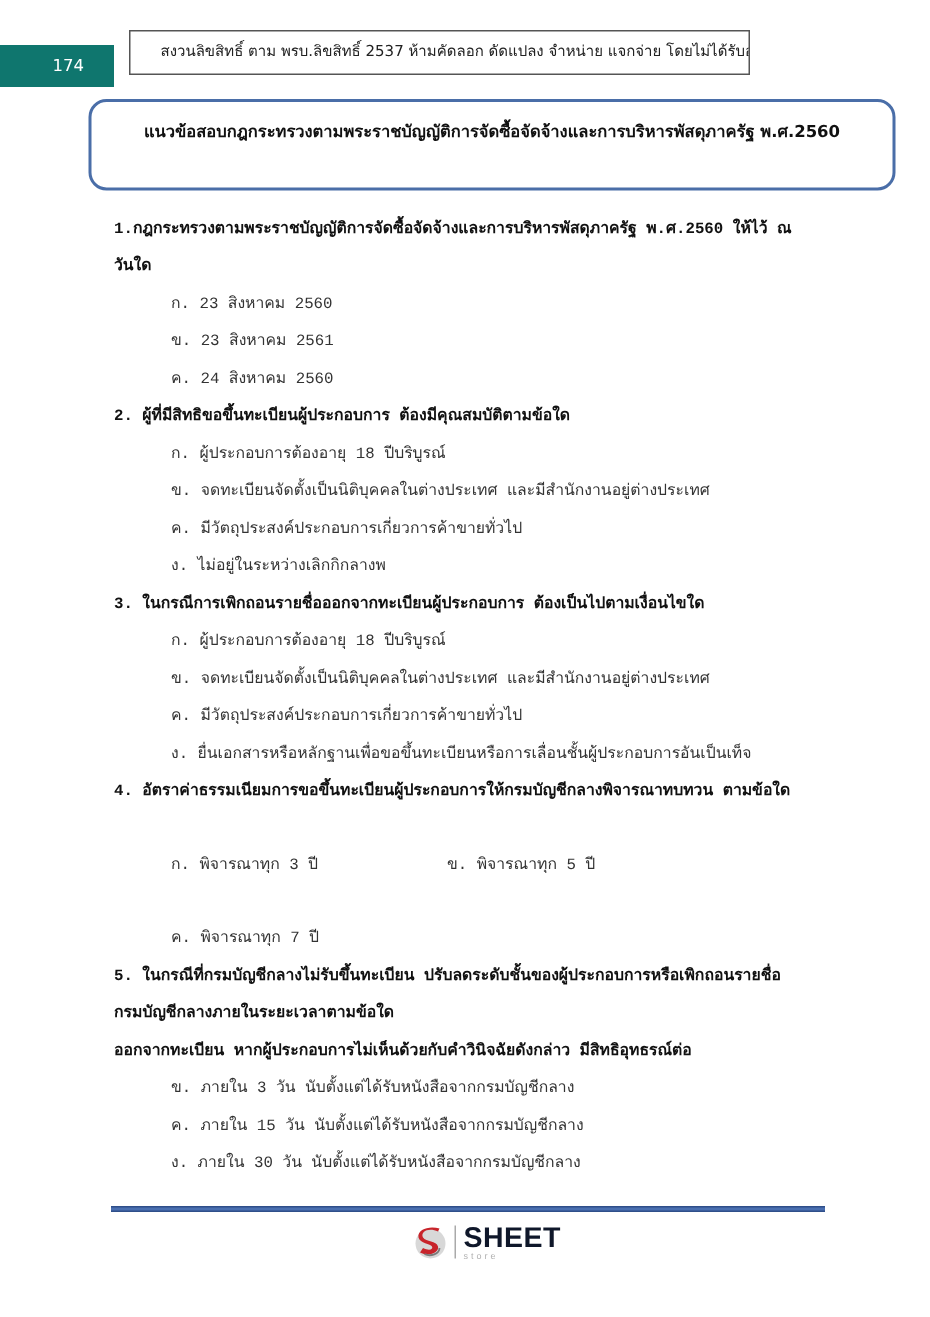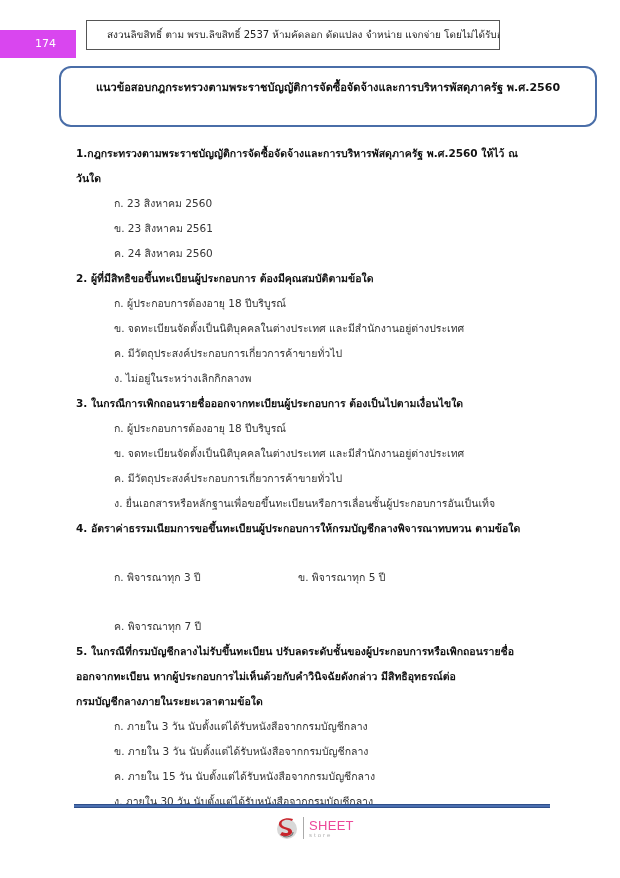--- a/index.html
+++ b/index.html
@@ -14,21 +14,21 @@
       overflow: hidden;
       font-family: "DejaVu Sans", sans-serif;
       color: #1a1a1a;
     }
     .page-number-block {
       position: absolute;
       left: 0;
       top: 30px;
       width: 76px;
       height: 28px;
-      background: #d946ef;
+      background: #0f766e;
       color: #ffffff;
       font-size: 11px;
       line-height: 28px;
       text-align: right;
       padding-right: 20px;
       box-sizing: border-box;
     }
     .copyright-box {
       position: absolute;
       left: 86px;
@@ -65,20 +65,21 @@
       position: absolute;
       left: 76px;
       top: 141px;
       width: 480px;
       font-size: 10.5px;
     }
     .line {
       height: 25px;
       line-height: 25px;
       white-space: nowrap;
+      font-family: Liberation Mono, monospace;
     }
     .q {
       font-weight: bold;
       color: #111;
     }
     .opt {
       padding-left: 38px;
       color: #333;
     }
     .opt-row {
@@ -117,23 +118,23 @@
       background: #aaa;
       margin: 0 5px 0 5px;
     }
     .logo-text {
       display: flex;
       flex-direction: column;
       line-height: 1;
     }
     .logo-word {
       font-family: "Liberation Sans", sans-serif;
-      font-weight: normal;
-      font-size: 13px;
-      color: #ec4899;
+      font-weight: bold;
+      font-size: 19px;
+      color: #0f172a;
       letter-spacing: 0.3px;
     }
     .logo-sub {
       font-family: "Liberation Sans", sans-serif;
       font-size: 6px;
       color: #b0b0b0;
       letter-spacing: 2px;
     }
   </style>
 </head>
@@ -176,23 +177,22 @@
       <span class="col">ก. พิจารณาทุก 3 ปี</span>
       <span class="col">ข. พิจารณาทุก 5 ปี</span>
     </div>
     <div class="line opt opt-row">
       <span class="col">ค. พิจารณาทุก 7 ปี</span>
     </div>
   </div>
 
   <div>
     <div class="line q">5. ในกรณีที่กรมบัญชีกลางไม่รับขึ้นทะเบียน ปรับลดระดับชั้นของผู้ประกอบการหรือเพิกถอนรายชื่อ</div>
+    <div class="line q">กรมบัญชีกลางภายในระยะเวลาตามข้อใด</div>
     <div class="line q">ออกจากทะเบียน หากผู้ประกอบการไม่เห็นด้วยกับคำวินิจฉัยดังกล่าว มีสิทธิอุทธรณ์ต่อ</div>
-    <div class="line q">กรมบัญชีกลางภายในระยะเวลาตามข้อใด</div>
-    <div class="line opt">ก. ภายใน 3 วัน นับตั้งแต่ได้รับหนังสือจากกรมบัญชีกลาง</div>
     <div class="line opt">ข. ภายใน 3 วัน นับตั้งแต่ได้รับหนังสือจากกรมบัญชีกลาง</div>
     <div class="line opt">ค. ภายใน 15 วัน นับตั้งแต่ได้รับหนังสือจากกรมบัญชีกลาง</div>
     <div class="line opt">ง. ภายใน 30 วัน นับตั้งแต่ได้รับหนังสือจากกรมบัญชีกลาง</div>
   </div>
 </div>
 
 <div class="footer-rule"></div>
 
 <div class="logo">
   <svg class="logo-mark" viewBox="0 0 22 24">

